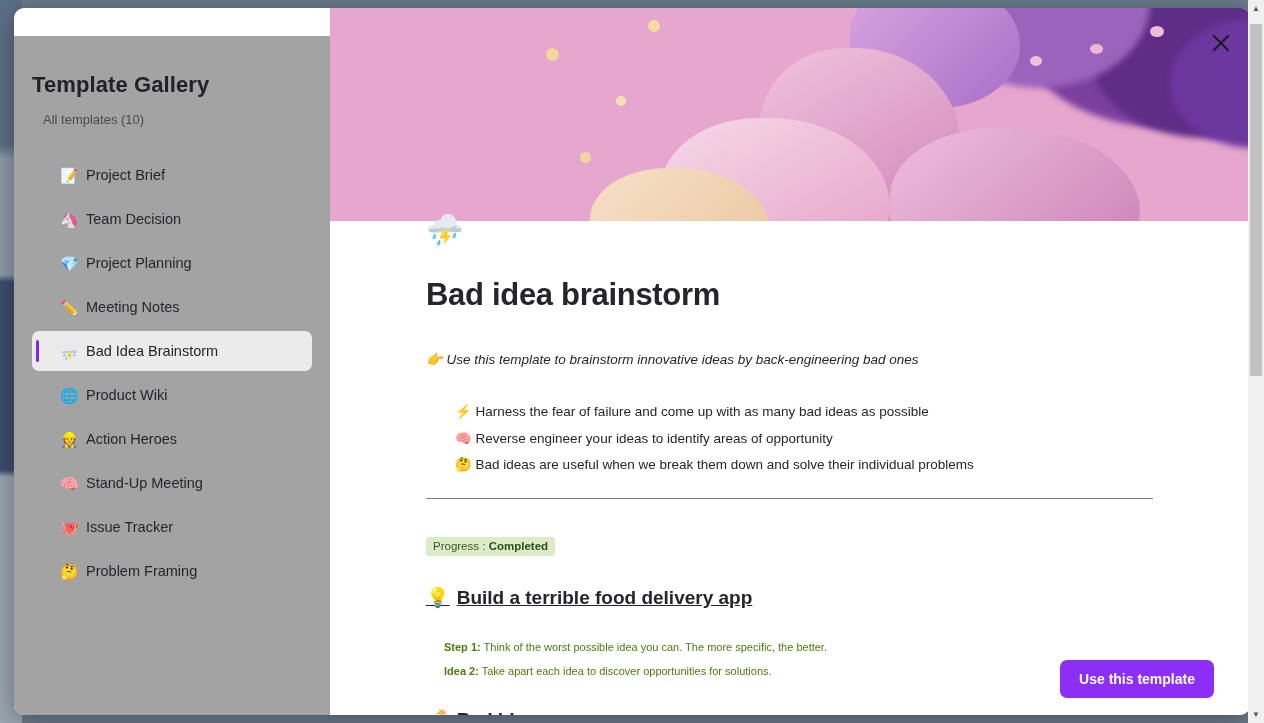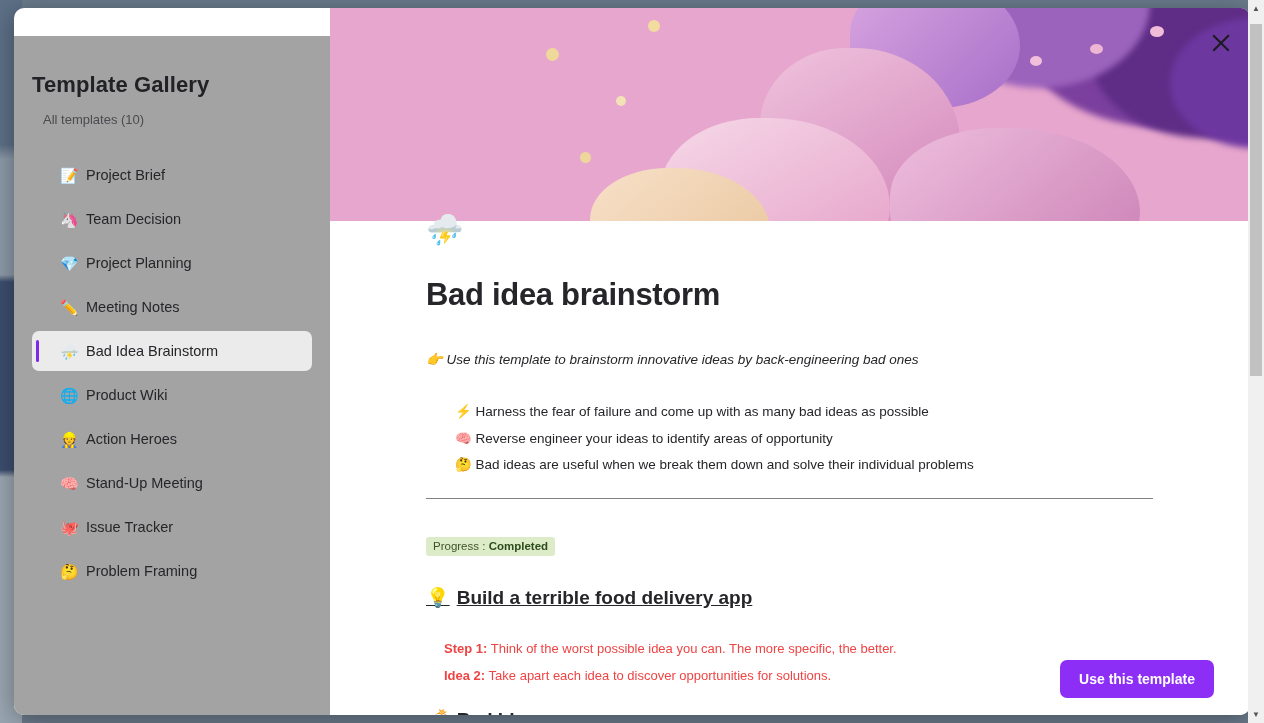--- a/index.html
+++ b/index.html
@@ -111,21 +111,21 @@
   }
   .badge b { color: #2d4a1d; }
   .sec-head {
     position: absolute; left: 96px; font-size: 19px;
     font-weight: bold; color: #26262a;
   }
   .sec-head.h-food { top: 365px; text-decoration: underline; }
   .sec-head.h-bad  { top: 487px; }
   .sec-head .em { margin-right: 7px; font-weight: normal; }
   .steps { position: absolute; left: 114px; top: 420px; }
-  .step { font-size: 13px; color: #ef4444; margin-bottom: 12px; }
+  .step { font-size: 11px; color: #4d7c0f; margin-bottom: 12px; }
   .step b { font-weight: bold; }
 
   
   #cta {
     position: absolute; right: 36px; bottom: 17px; z-index: 30;
     background: #8c2ef5; color: #fff; border: none; border-radius: 7px;
     padding: 11px 19px; font-size: 14px; font-weight: bold; cursor: pointer;
     font-family: "Liberation Sans", sans-serif;
     text-align: right;
   }

